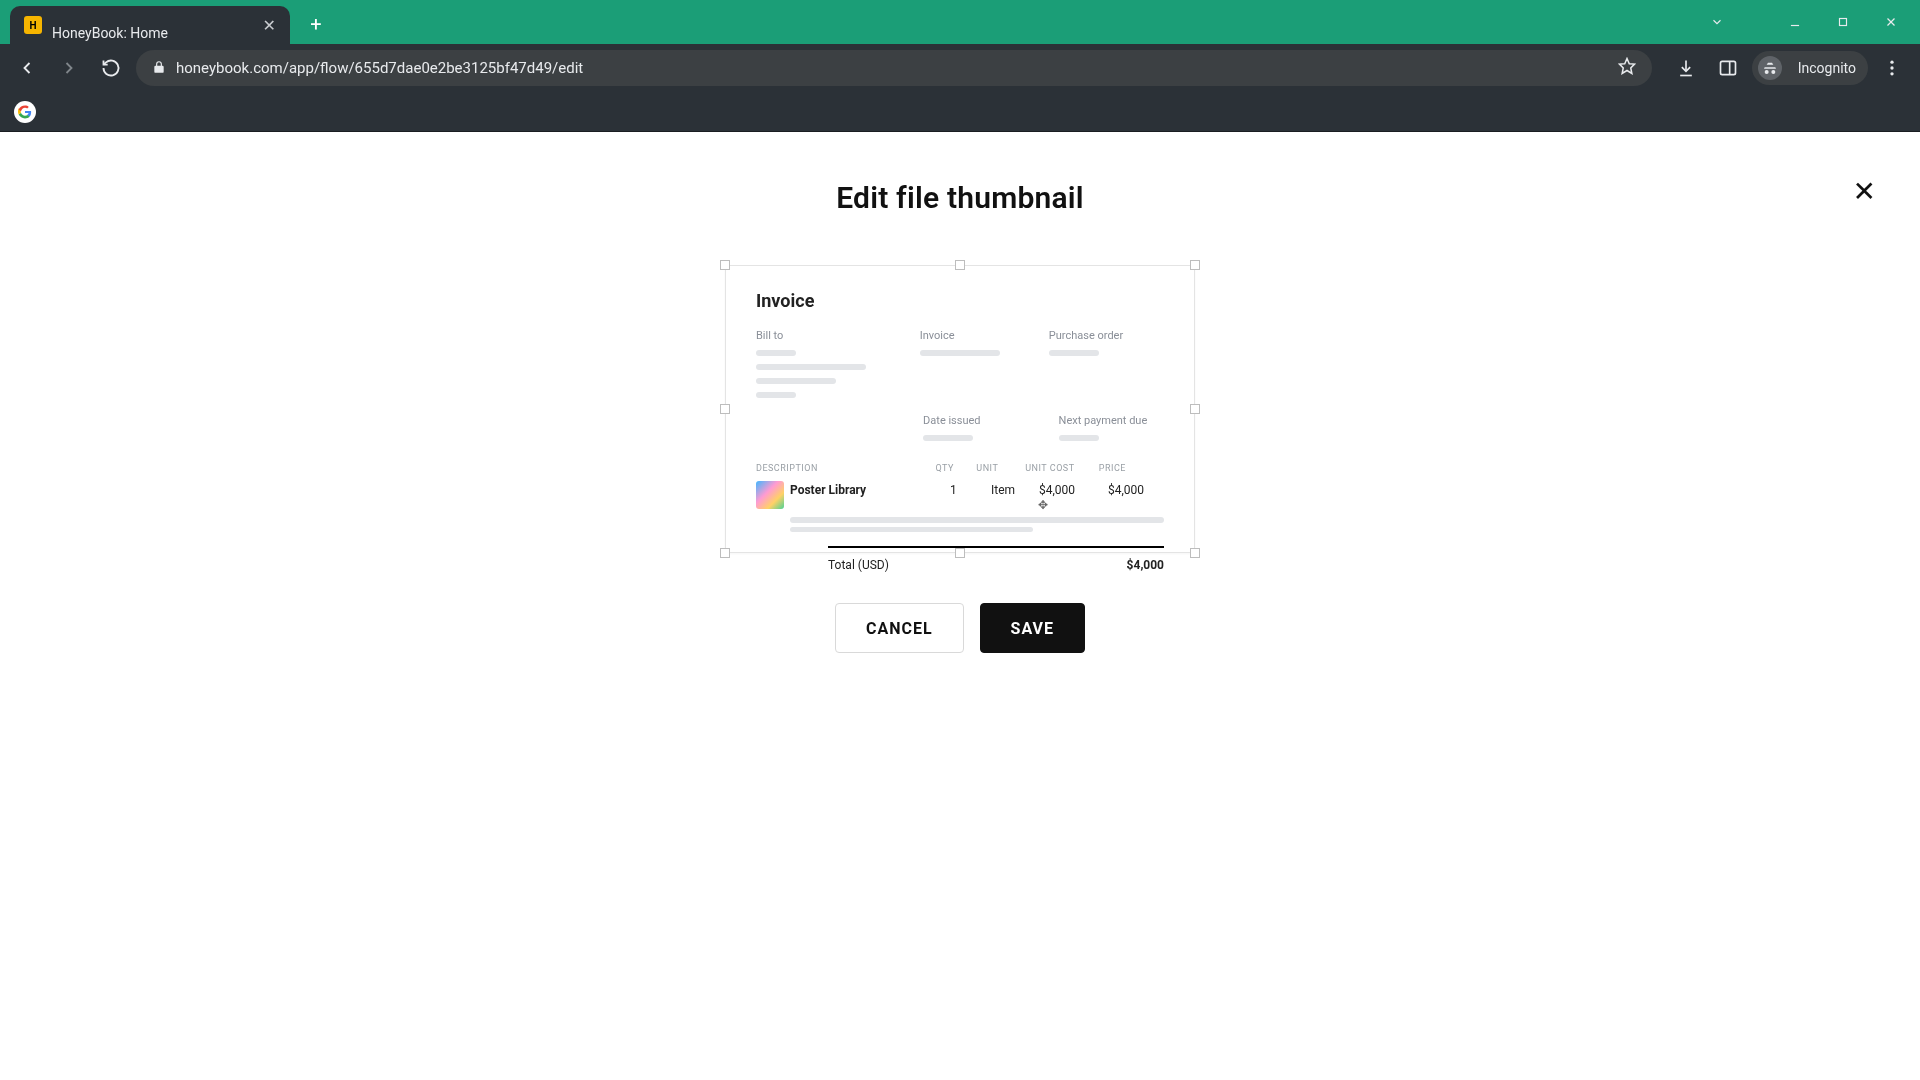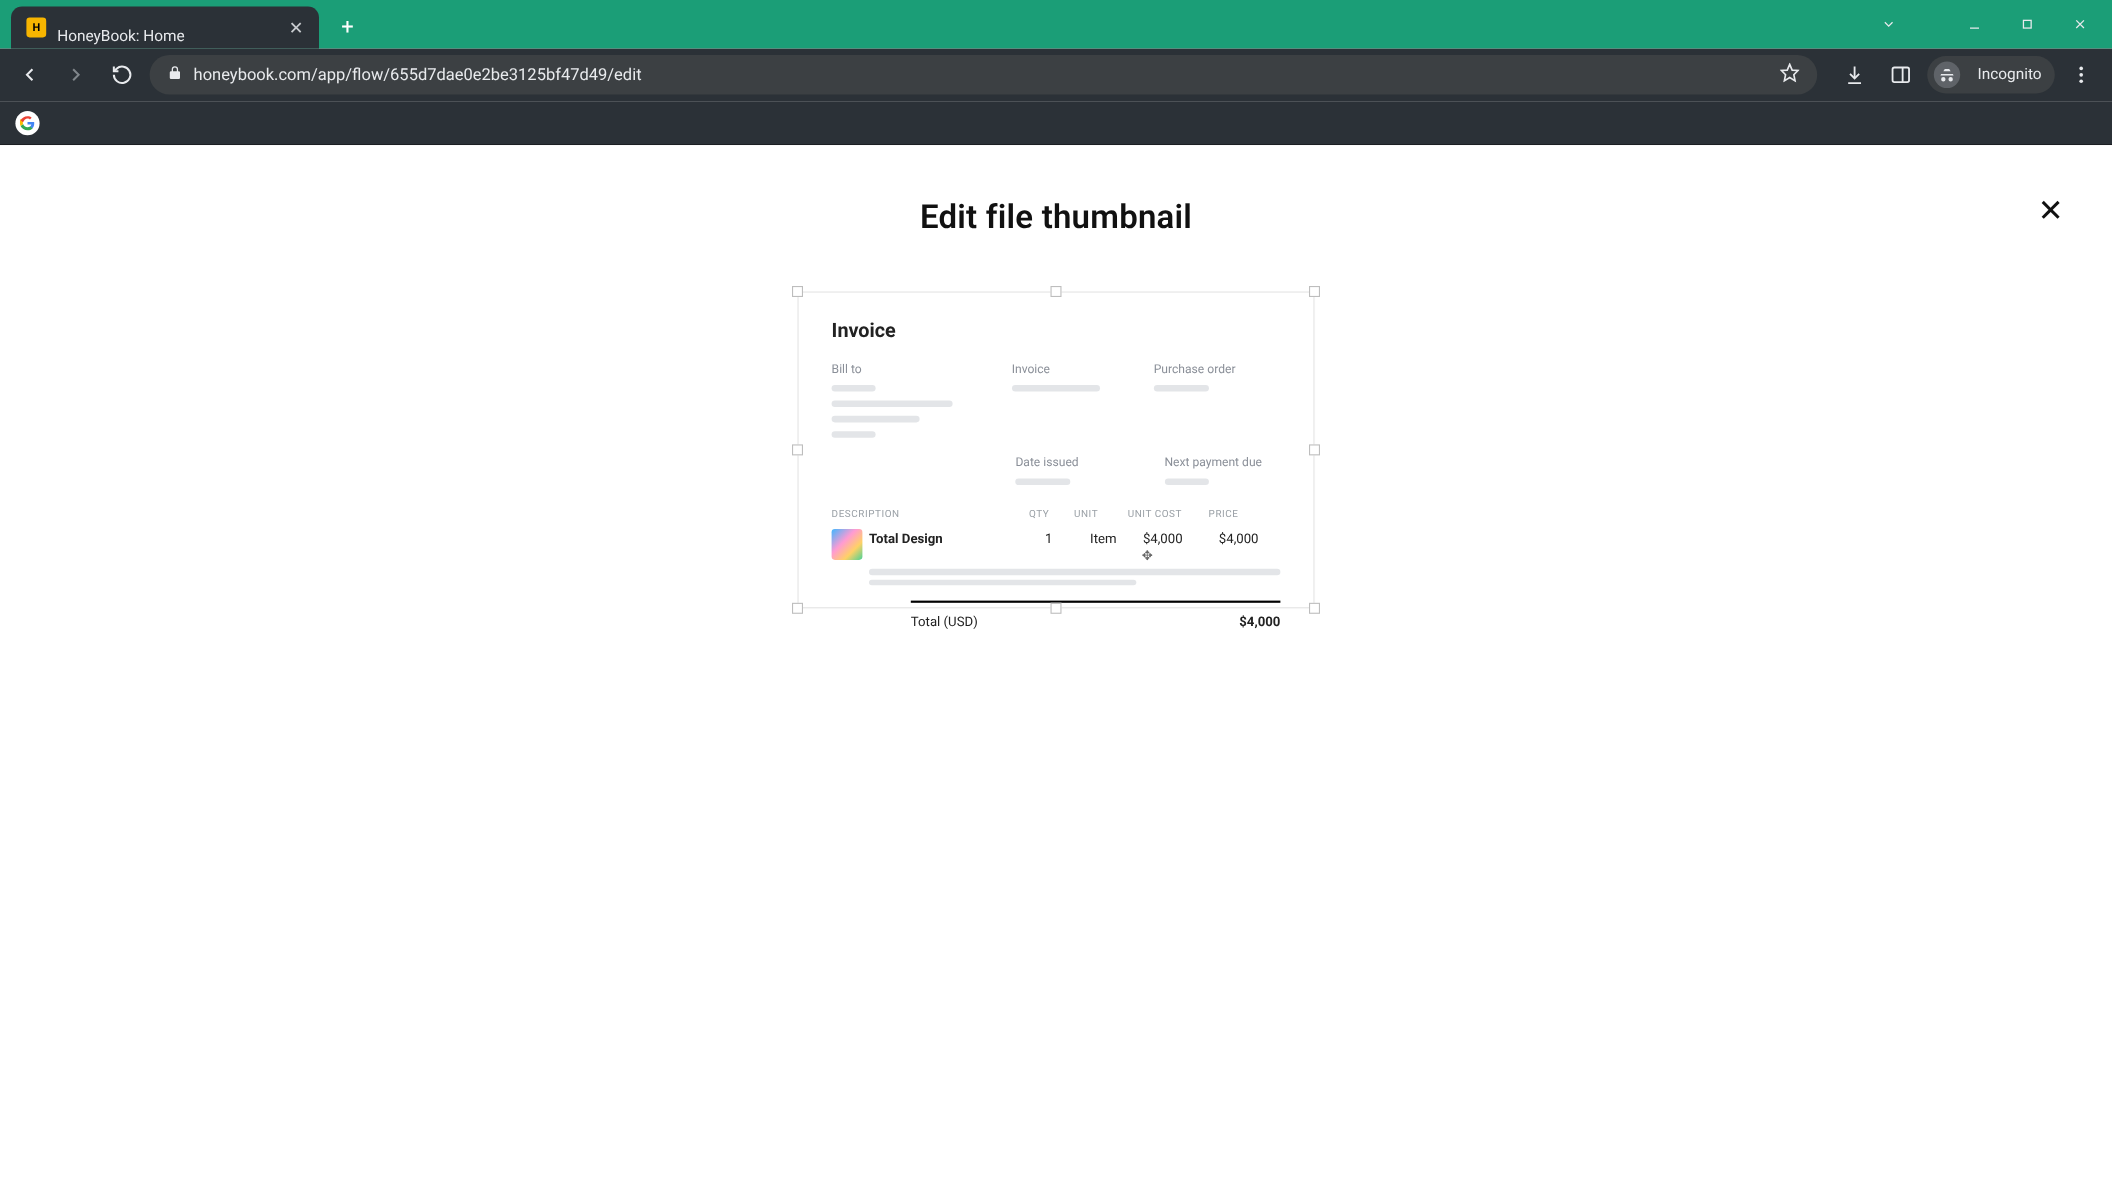--- a/index.html
+++ b/index.html
@@ -230,21 +230,21 @@
             </div>
             <div class="pv-tablehead">
               <div>DESCRIPTION</div>
               <div>QTY</div>
               <div>UNIT</div>
               <div>UNIT COST</div>
               <div>PRICE</div>
             </div>
             <div class="pv-line">
               <div class="pv-thumb"></div>
-              <div class="cell item-name">Total Design</div>
+              <div class="cell item-name">Poster Library</div>
               <div class="cell num">1</div>
               <div class="cell num">Item</div>
               <div class="cell num">$4,000</div>
               <div class="cell num">$4,000</div>
               <div></div>
               <div style="grid-column:2 / -1;">
                  <div class="ph" style="width:100%;"></div>
                  <div class="pv-belowline2"></div>
               </div>
             </div>
@@ -259,15 +259,19 @@
           <div class="handle h-tc"></div>
           <div class="handle h-tr"></div>
           <div class="handle h-ml"></div>
           <div class="handle h-mr"></div>
           <div class="handle h-bl"></div>
           <div class="handle h-bc"></div>
           <div class="handle h-br"></div>
         </div>
       </div>
 
+      <div class="actions">
+        <div class="btn btn-cancel">CANCEL</div>
+        <div class="btn btn-save">SAVE</div>
+      </div>
     </div>
   </div>
 </div>
 
 </body></html>

